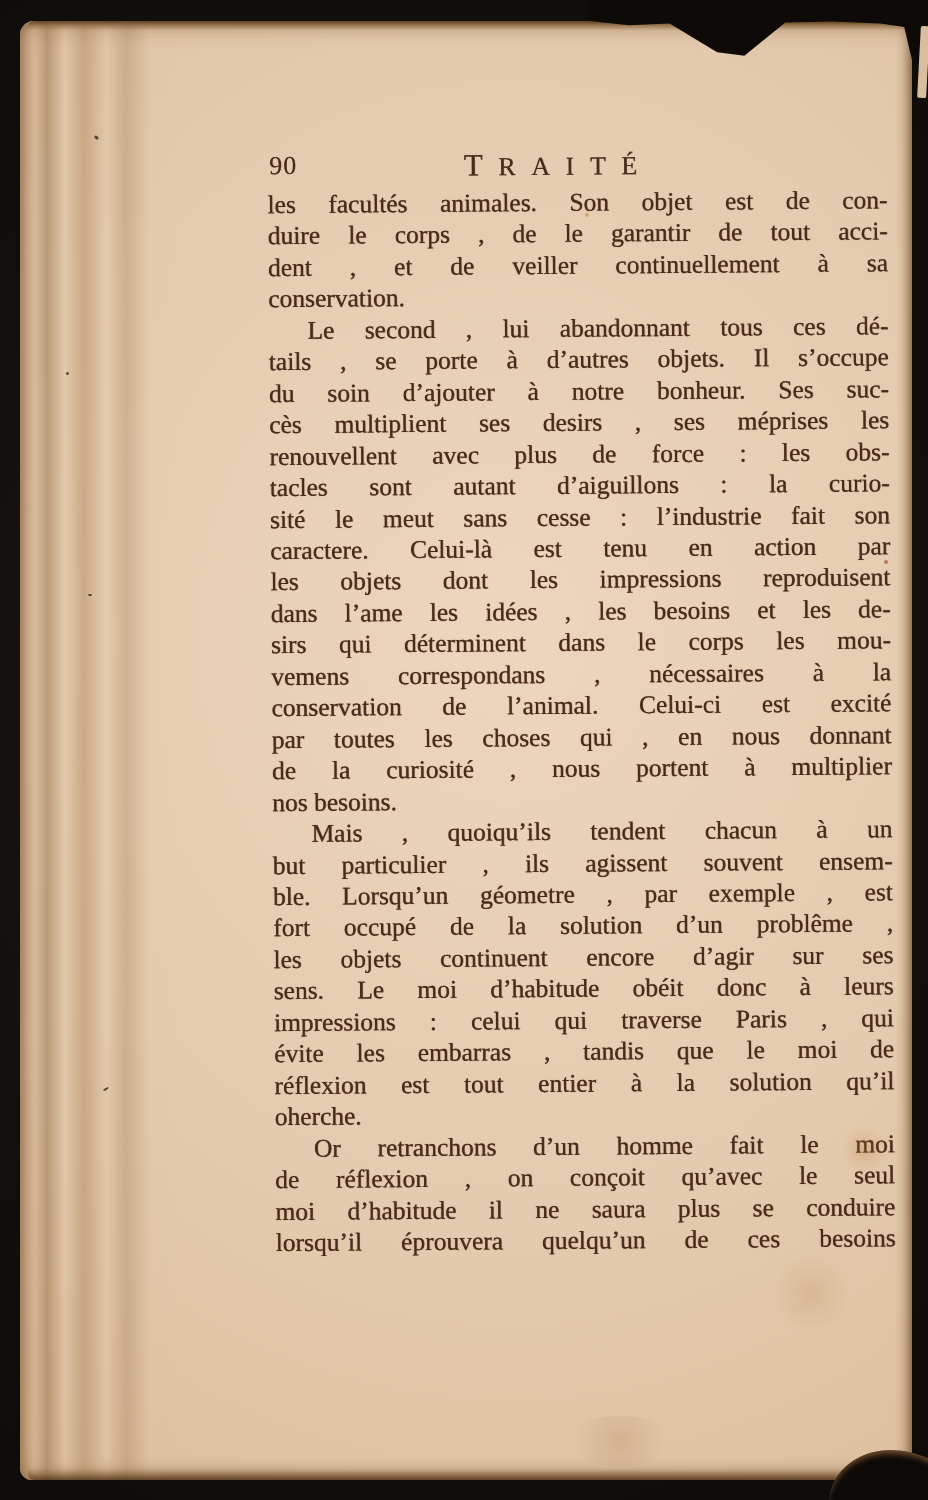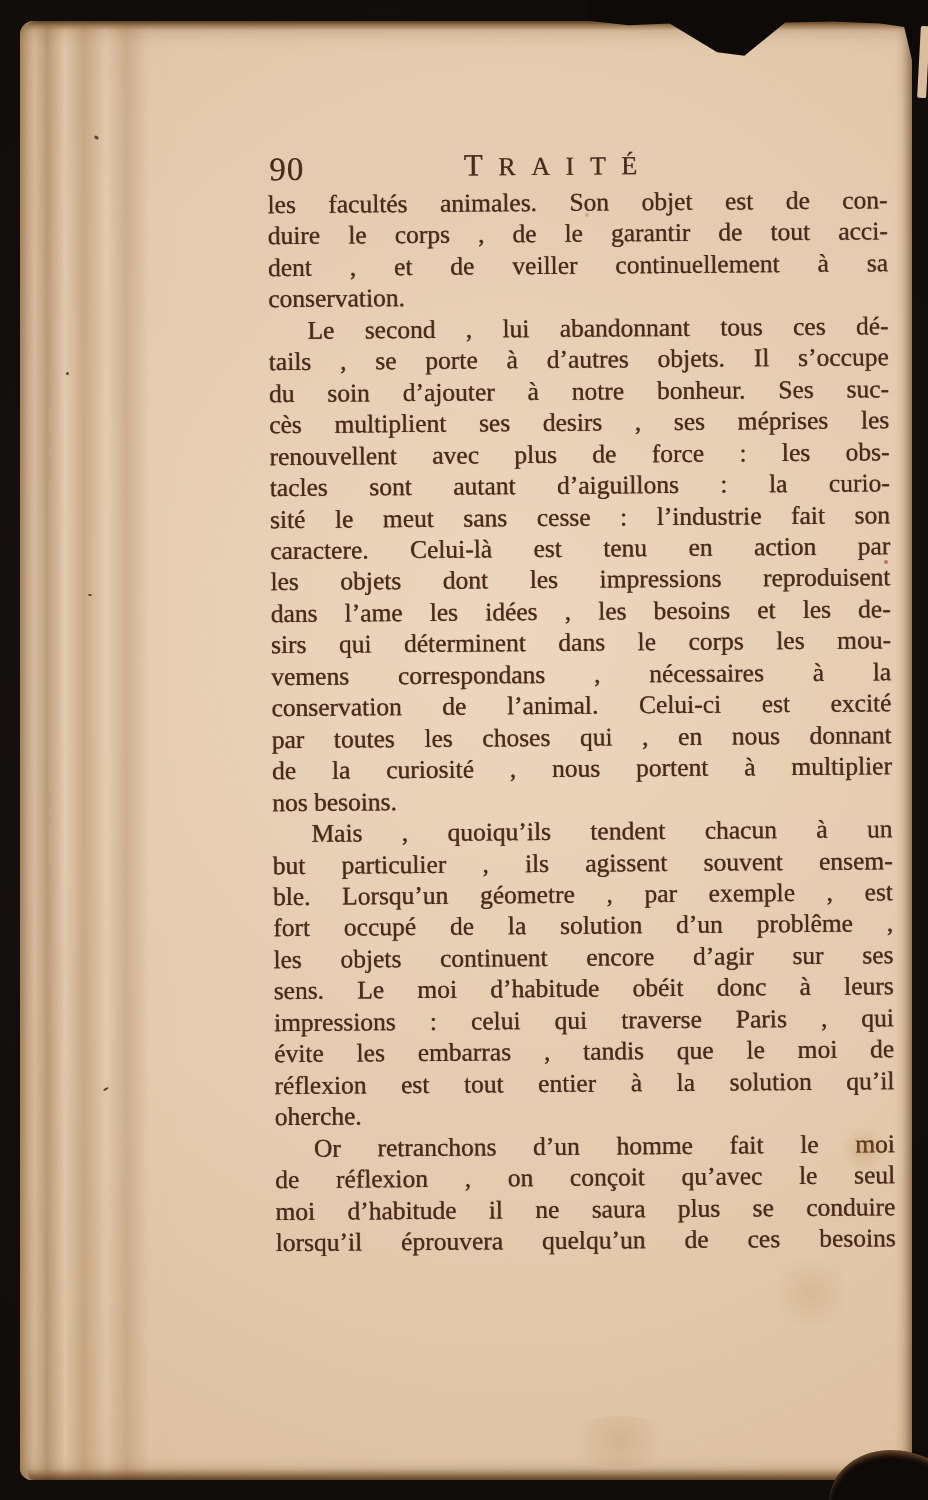--- a/index.html
+++ b/index.html
@@ -64,21 +64,21 @@
         background:radial-gradient(circle, rgba(170,120,55,0.17), rgba(170,120,55,0) 70%); }
   .f3 { left:560px; top:1416px; width:120px; height:50px;
         background:radial-gradient(circle, rgba(150,100,50,0.18), rgba(150,100,50,0) 70%); }
   
   .text-block {
     position:absolute; left:247px; top:128px; width:620px;
     color:#4a2a1a;
     transform:rotate(-0.45deg); transform-origin:20px 0;
   }
   .pg-header { position:relative; height:34px; }
-  .pagenum { position:absolute; left:2px; top:2px; font-size:33px; letter-spacing:1px;
+  .pagenum { position:absolute; left:2px; top:2px; font-size:26px; letter-spacing:1px;
     text-shadow:0.4px 0 0 rgba(74,42,26,0.6); }
   .running-title { position:absolute; left:50%; transform:translateX(-60%); top:0;
     font-size:26px; letter-spacing:0.6em; white-space:nowrap;
     text-shadow:0.5px 0 0 rgba(74,42,26,0.65); }
   .running-title::first-letter { font-size:31px; }
   .lines { margin-top:6px; font-size:25.5px; line-height:31.45px; }
   .line {
     text-align:justify; text-align-last:justify;
     text-shadow: 0.45px 0 0 rgba(74,42,26,0.6), 0 0 1.1px rgba(74,42,26,0.4);
   }

